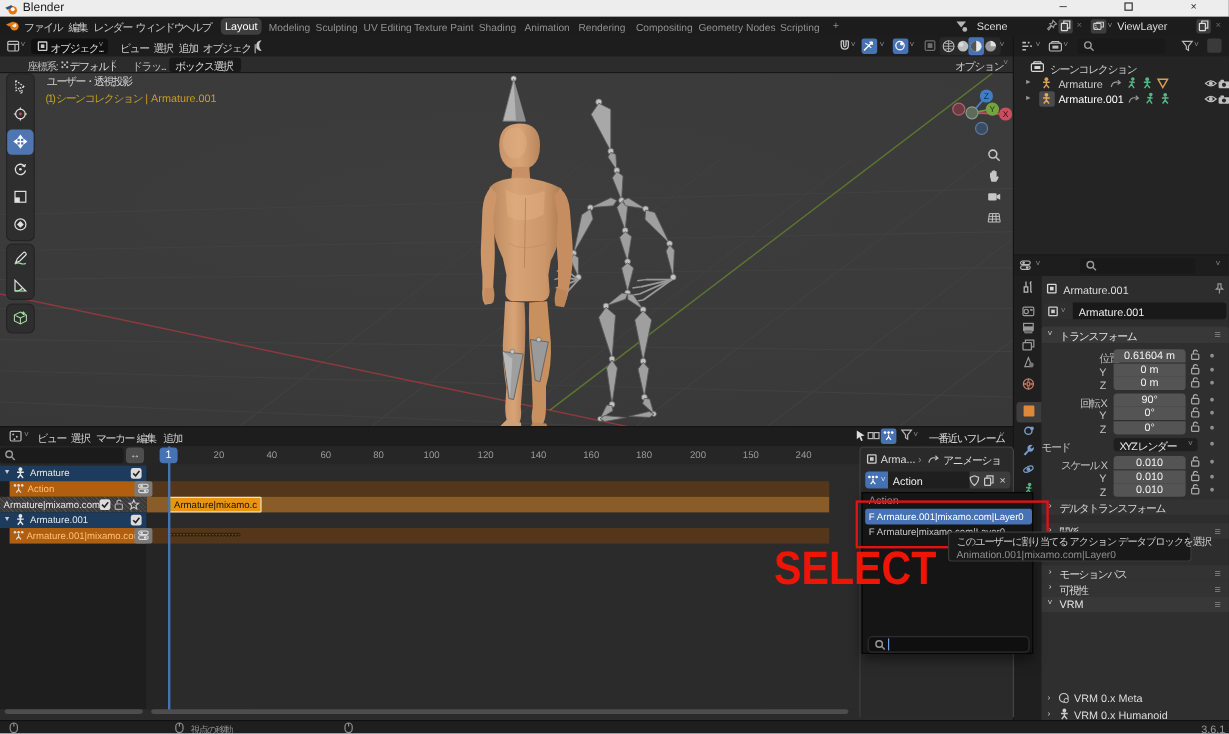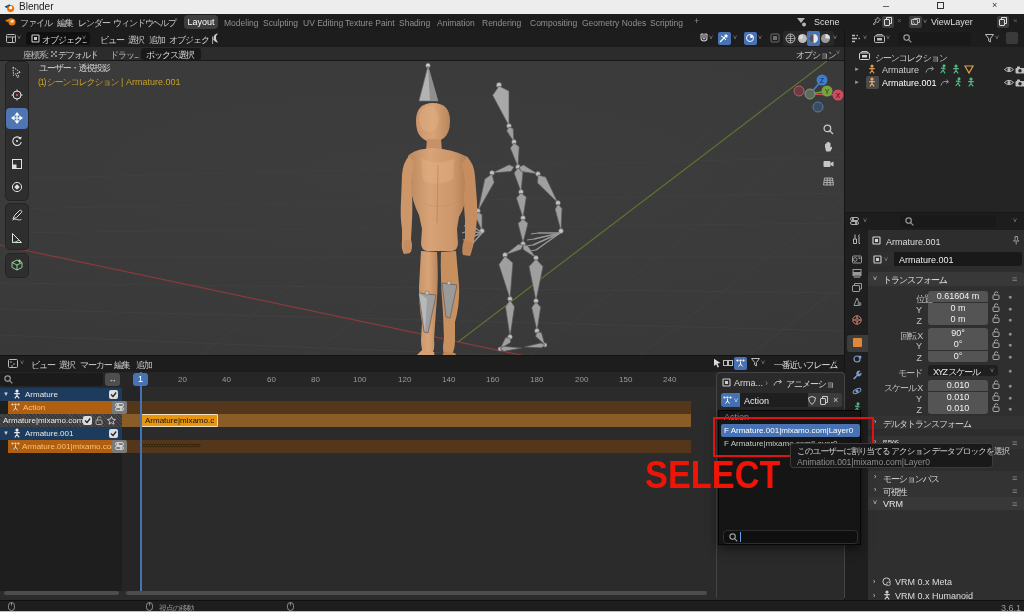--- a/index.html
+++ b/index.html
@@ -912,23 +912,23 @@
             <span class="abs" style="left:140px;top:111px;color:#909090;font-size:7px">●</span>
             <span class="abs " style="left:0;top:122.5px;width:54px;text-align:right;color:#c3c3c3">Z</span>
             <div class="abs" style="left:60px;top:120.5px;width:60px;height:11px;background:#545454;border-radius:0 0 3px 3px;color:#f2f2f2;text-align:center;line-height:11px">0°</div>
             <span class="abs" style="left:124px;top:120.5px;color:#aaa;font-size:8px">
               <svg width="8" height="9" viewBox="0 0 8 9" style="overflow:visible">
                 <rect x="1" y="4" width="6" height="4.5" rx="0.8" fill="none" stroke="#aaa" stroke-width="1"></rect>
                 <path d="M2.5 4 L2.5 2.6 Q2.5 0.8 4.2 0.8 Q5.8 0.8 5.9 2.2" fill="none" stroke="#aaa" stroke-width="1"></path>
               </svg>
             </span>
             <span class="abs" style="left:140px;top:122.5px;color:#909090;font-size:7px">●</span>
-            <span class="abs jp" style="left:0;top:137px;width:54px;text-align:right;color:#c3c3c3">モード</span>
+            <span class="abs jp" style="left:0;top:137px;width:54px;color:#c3c3c3">モード</span>
             <div class="abs" style="left:60px;top:135px;width:70px;height:11px;background:#1f1f1f;border-radius:3px">
-              <span class="abs jp" style="left:5px;top:1px;color:#e8e8e8;white-space:nowrap">XYZ スケール</span>
+              <span class="abs jp" style="left:5px;top:1px;color:#e8e8e8;white-space:nowrap">XYZ レンダー</span>
               <span class="abs" style="left:62px;top:2px;font-size:7px;color:#888">˅</span>
             </div>
             <span class="abs" style="left:140px;top:137px;color:#909090;font-size:7px">●</span>
             <span class="abs jp" style="left:0;top:152px;width:54px;text-align:right;color:#c3c3c3">スケール X</span>
             <div class="abs" style="left:60px;top:150px;width:60px;height:11px;background:#545454;border-radius:3px 3px 0 0;color:#f2f2f2;text-align:center;line-height:11px">0.010</div>
             <span class="abs" style="left:124px;top:150px;color:#aaa;font-size:8px">
               <svg width="8" height="9" viewBox="0 0 8 9" style="overflow:visible">
                 <rect x="1" y="4" width="6" height="4.5" rx="0.8" fill="none" stroke="#aaa" stroke-width="1"></rect>
                 <path d="M2.5 4 L2.5 2.6 Q2.5 0.8 4.2 0.8 Q5.8 0.8 5.9 2.2" fill="none" stroke="#aaa" stroke-width="1"></path>
               </svg>

